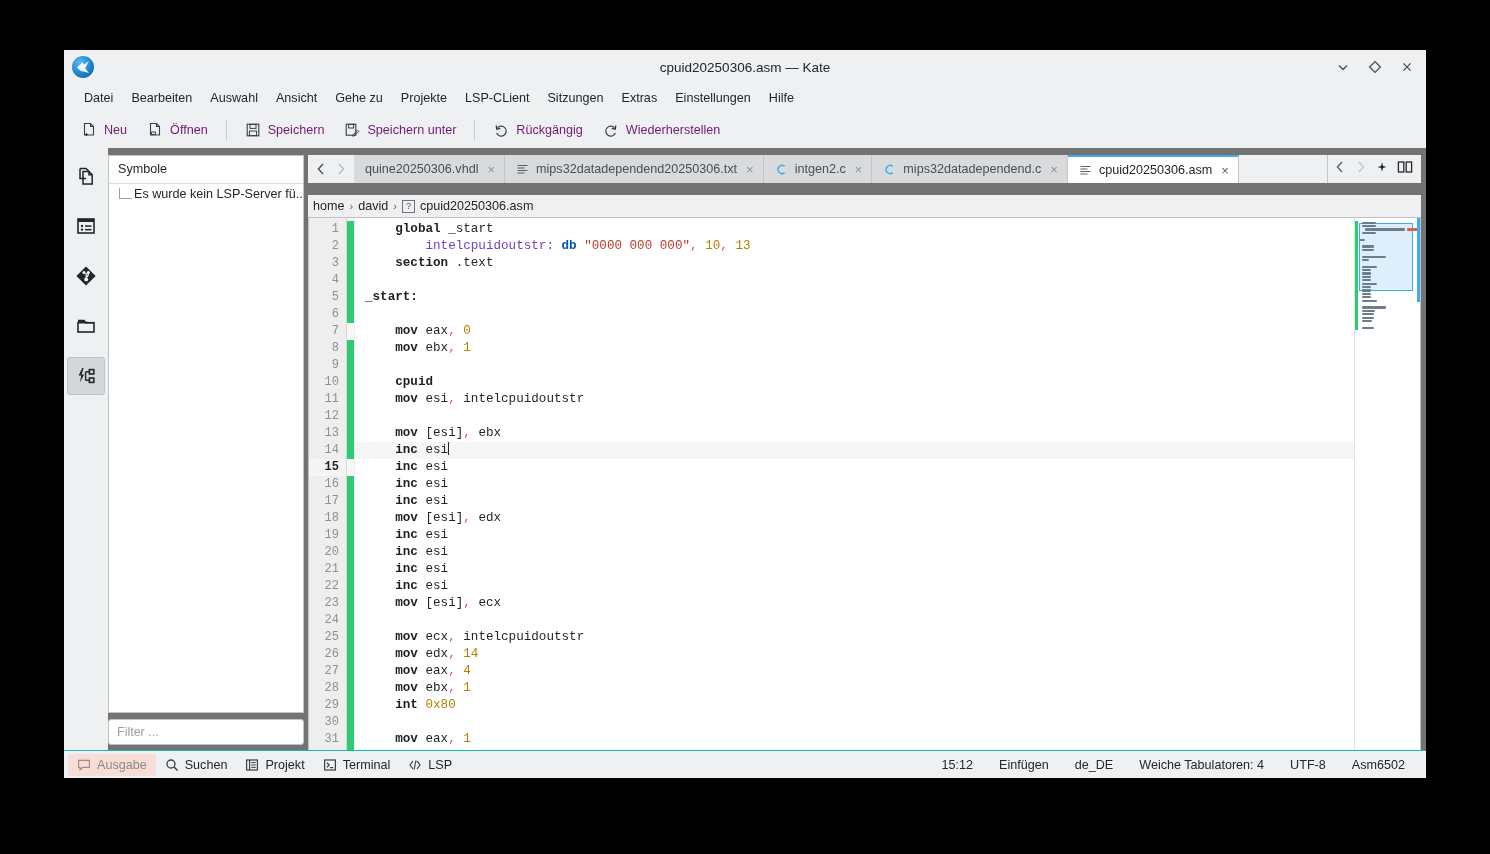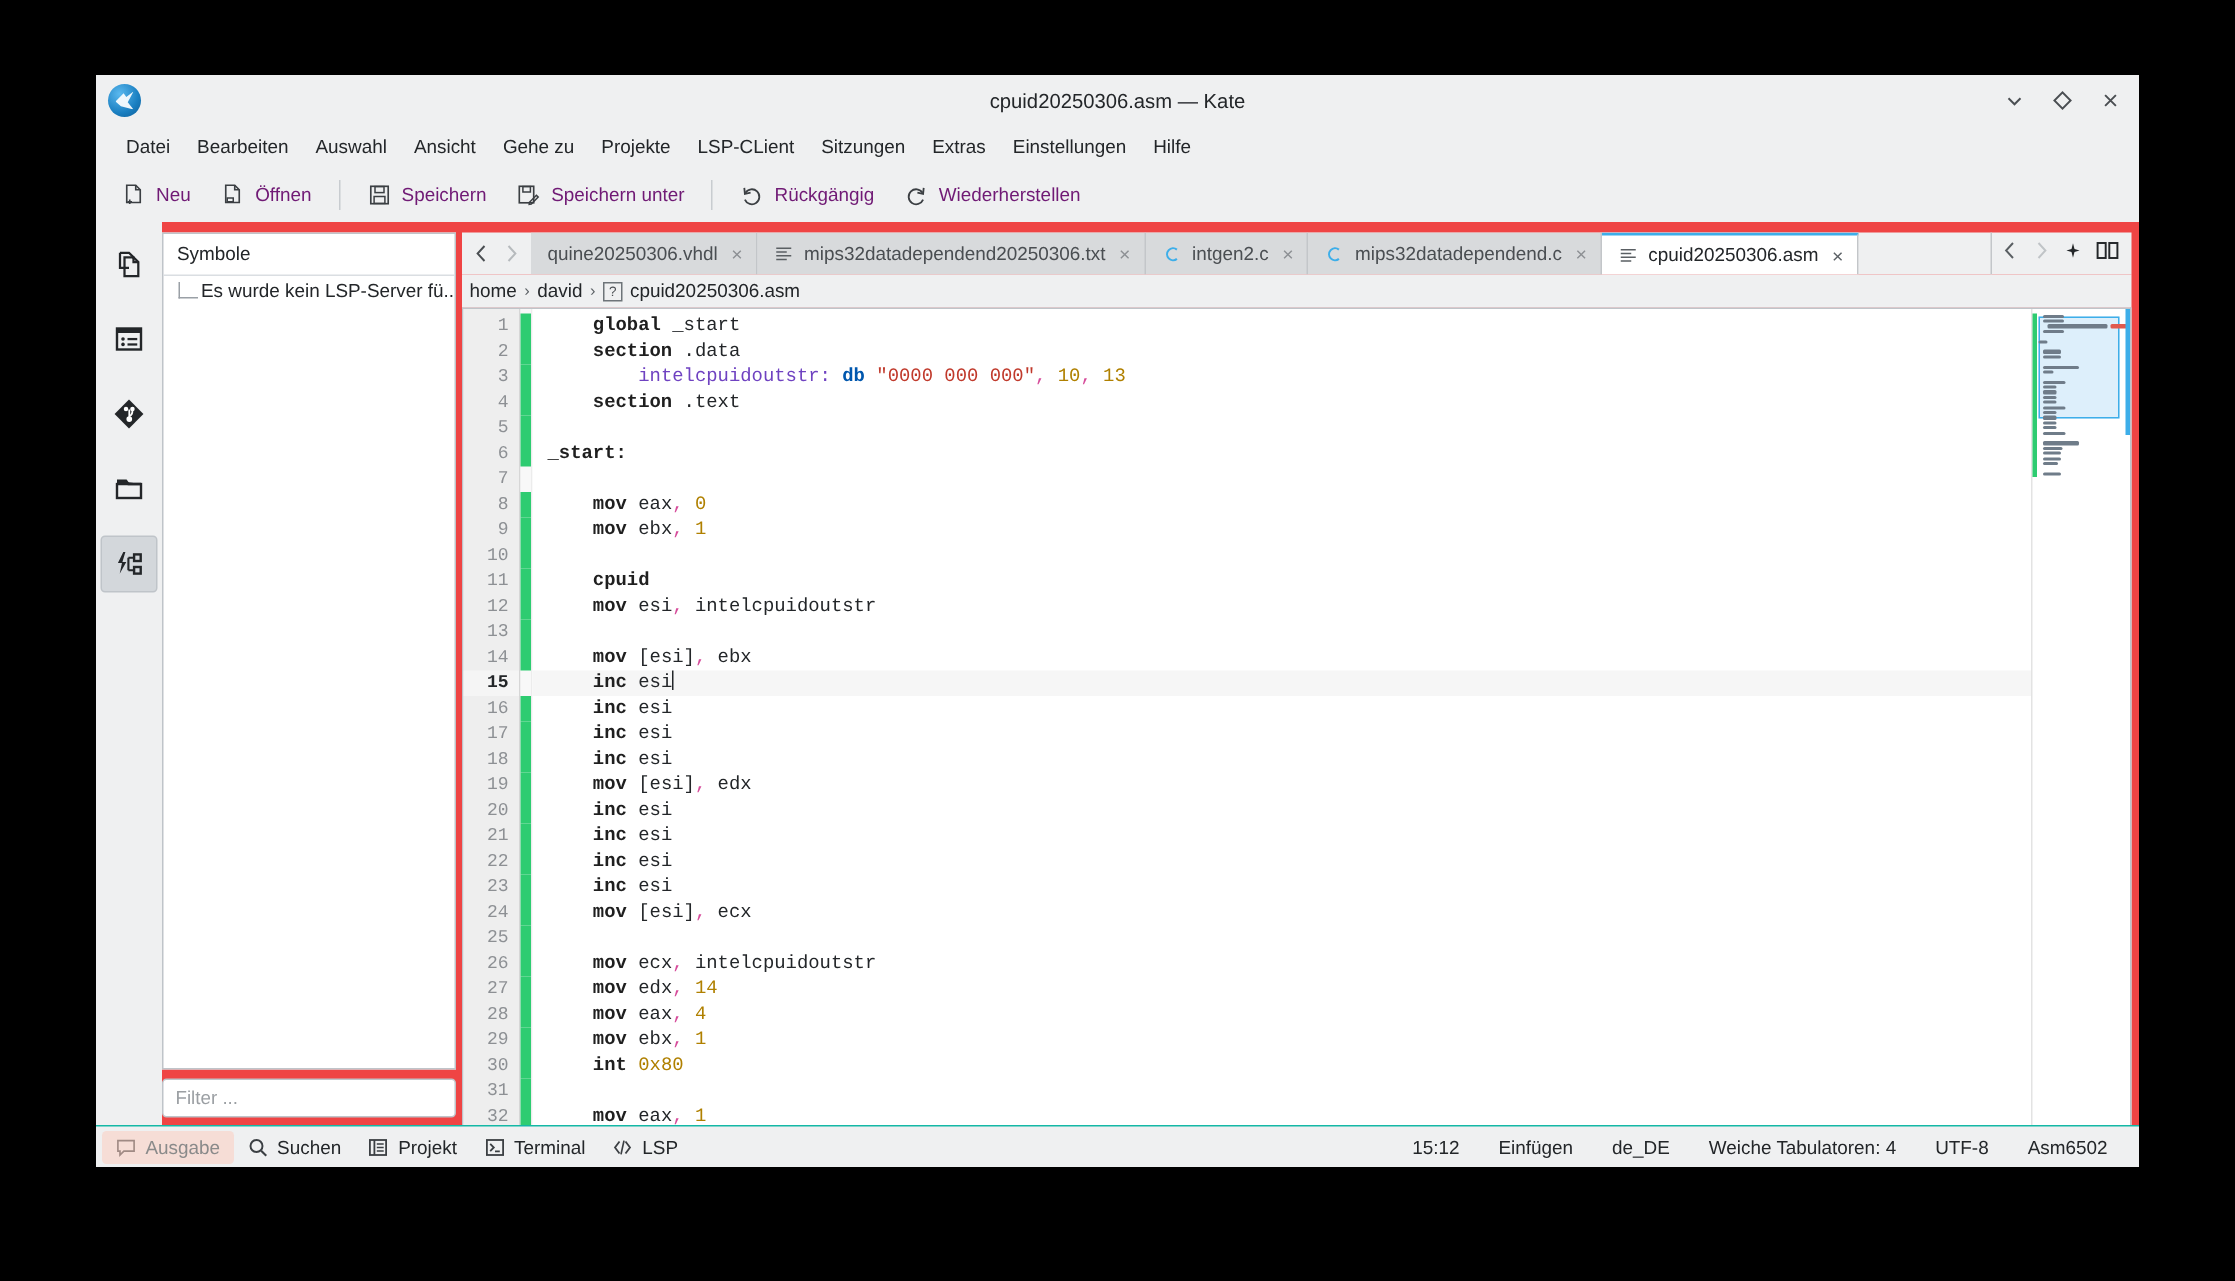--- a/index.html
+++ b/index.html
@@ -68,21 +68,21 @@
   }
   .tbtn {
     display: flex; align-items: center; gap: 7px;
     padding: 5px 9px; border-radius: 3px;
     font-size: 12.6px; color: #701a75; white-space: nowrap;
   }
   .tbtn svg { display:block; flex:0 0 auto; }
   .tsep { width: 1px; height: 20px; background: #c8ccd0; margin: 0 7px; }
 
   
-  .bodyrow { flex: 1 1 auto; display: flex; min-height: 0; background: #ef4444; }
+  .bodyrow { flex: 1 1 auto; display: flex; min-height: 0; background: #737373; }
 
   
   .rail {
     width: 44px; flex: 0 0 44px;
     background: #eff0f1;
     display: flex; flex-direction: column; align-items: center;
     padding-top: 9px; gap: 12px;
   }
   .railbtn {
     width: 38px; height: 38px; border-radius: 3px;
@@ -157,21 +157,21 @@
   .tab .tclose { color: #8d9094; font-size: 13px; line-height: 1; padding-left: 2px; }
   .tab.active .tclose { color: #5c6166; }
   .tabicon { display:flex; align-items:center; flex:0 0 auto; }
   .tabend { display:flex; align-items:center; gap: 9px; padding: 0 8px 0 6px; border-left: 1px solid #c3c6c9; }
 
   
   .breadcrumb {
     height: 22px; flex: 0 0 22px;
     display: flex; align-items: center; gap: 5px;
     padding-left: 5px; background: #eff0f1;
-    font-size: 12.6px; color: #232629;
+    font-size: 12.6px; color: #232629; margin-top: 12px;
   }
   .crumb-sep { color: #5c6166; font-size: 11px; }
   .crumb-icon {
     width: 13px; height: 13px; border: 1px solid #6e7479;
     display: inline-flex; align-items: center; justify-content: center;
     font-size: 9px; color: #4a4e52; line-height: 1;
   }
 
   
   .codearea {
@@ -588,21 +588,20 @@
             <div class="mark mod"></div>
             <div class="mark mod"></div>
             <div class="mark mod"></div>
             <div class="mark mod"></div>
             <div class="mark mod"></div>
             <div class="mark mod"></div>
             <div class="mark mod"></div>
           </div>
         <div class="codepane" id="codepane">
             <div class="cline"><span class="plain">    </span><span class="kw">global</span><span class="plain"> _start</span></div>
-            <div class="cline"><span class="plain">    </span><span class="kw">section</span><span class="plain"> .data</span></div>
             <div class="cline"><span class="plain">        </span><span class="lbl">intelcpuidoutstr:</span><span class="plain"> </span><span class="dir">db</span><span class="plain"> </span><span class="str">"0000 000 000"</span><span class="pun">,</span><span class="plain"> </span><span class="num">10</span><span class="pun">,</span><span class="plain"> </span><span class="num">13</span></div>
             <div class="cline"><span class="plain">    </span><span class="kw">section</span><span class="plain"> .text</span></div>
             <div class="cline"><span class="plain"></span></div>
             <div class="cline"><span class="kw">_start:</span></div>
             <div class="cline"><span class="plain"></span></div>
             <div class="cline"><span class="plain">    </span><span class="kw">mov</span><span class="plain"> eax</span><span class="pun">,</span><span class="plain"> </span><span class="num">0</span></div>
             <div class="cline"><span class="plain">    </span><span class="kw">mov</span><span class="plain"> ebx</span><span class="pun">,</span><span class="plain"> </span><span class="num">1</span></div>
             <div class="cline"><span class="plain"></span></div>
             <div class="cline"><span class="plain">    </span><span class="kw">cpuid</span></div>
             <div class="cline"><span class="plain">    </span><span class="kw">mov</span><span class="plain"> esi</span><span class="pun">,</span><span class="plain"> intelcpuidoutstr</span></div>

